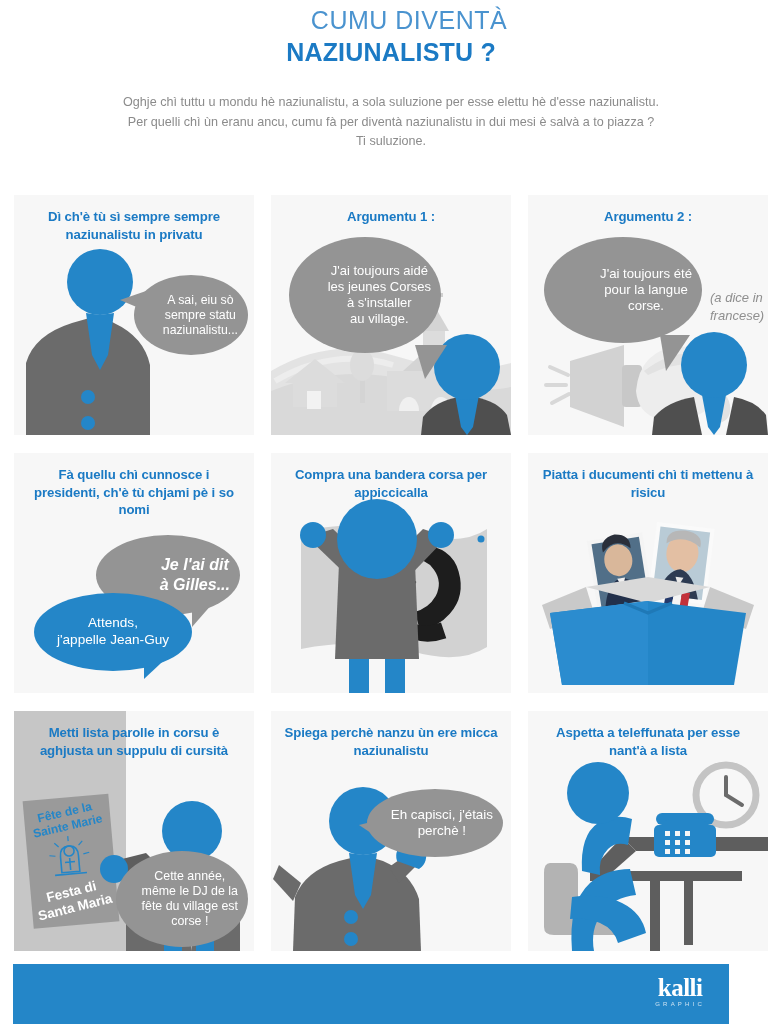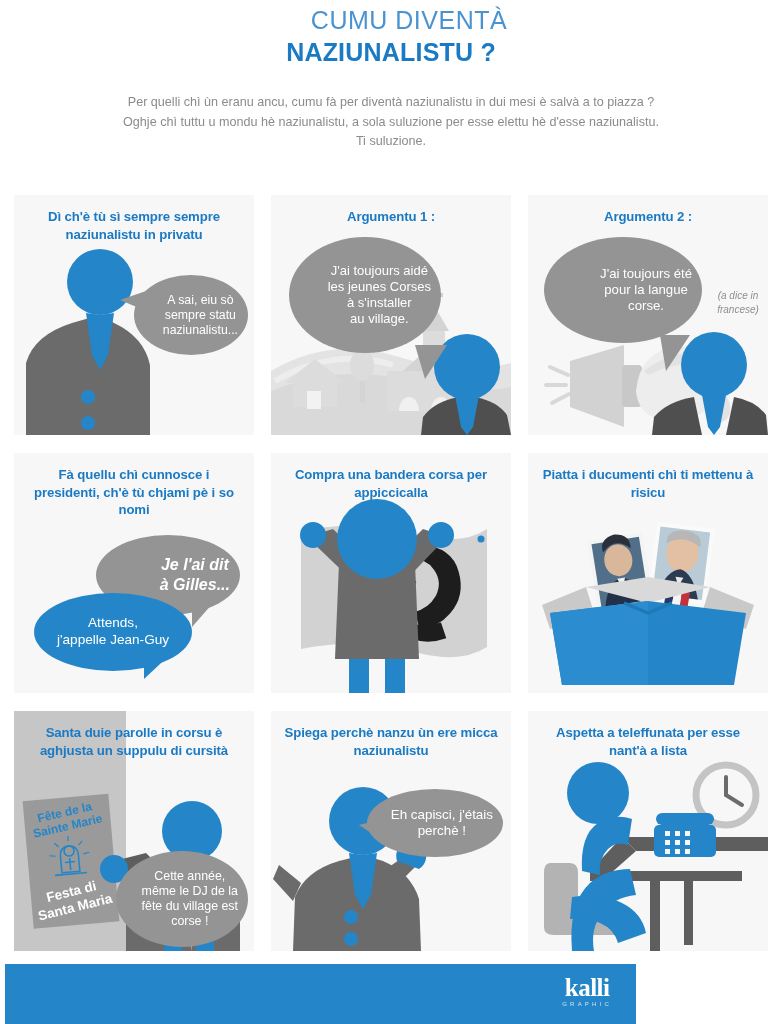--- a/index.html
+++ b/index.html
@@ -56,28 +56,28 @@
     text-align: center; color: #ffffff;
     line-height: 1.22;
   }
   .bub .txt { padding: 0 10px; white-space: pre-line; }
   .bub.gray  { background: #949494; border-radius: 50%; justify-content: flex-end; }
   .bub.blue  { background: #2486c8; border-radius: 50%; }
   .tail { position: absolute; width: 0; height: 0; z-index: 29; }
 
   .note-it {
     position: absolute; z-index: 35;
-    font-size: 10px; font-style: italic; color: #8f8f8f;
-    line-height: 1.35; text-align: center;
+    font-size: 13px; font-style: italic; color: #8f8f8f;
+    line-height: 1.35; text-align: left;
   }
 
   
   .footer {
-    position: absolute; left: 5px; bottom: 0;
-    width: 631px; height: 60px; background: #2486c8; text-decoration: underline;
+    position: absolute; left: 13px; bottom: 0;
+    width: 716px; height: 60px; background: #2486c8; text-decoration: underline;
   }
   .logo {
     position: absolute; right: 24px; top: 11px;
     text-align: center; color: #ffffff;
   }
   .logo .k {
     font-family: "Liberation Serif", serif;
     font-size: 25px; font-weight: 700; line-height: 1; letter-spacing: -.5px;
   }
   .logo .g {
@@ -87,22 +87,22 @@
 </style>
 </head>
 <body>
 
 <div class="page">
 
   <div class="header">
     <div class="title-1">CUMU DIVENTÀ</div>
     <div class="title-2">NAZIUNALISTU ?</div>
     <div class="intro">
+      <div>Oghje chì tuttu u mondu hè naziunalistu, a sola suluzione per esse elettu hè d'esse naziunalistu.</div>
       <div>Per quelli chì ùn eranu ancu, cumu fà per diventà naziunalistu in dui mesi è salvà a to piazza ?</div>
-      <div>Oghje chì tuttu u mondu hè naziunalistu, a sola suluzione per esse elettu hè d'esse naziunalistu.</div>
       <div>Ti suluzione.</div>
     </div>
   </div>
 
   <div class="grid">
 
     <div class="panel">
       <div class="panel-title">Dì ch'è tù sì sempre sempre naziunalistu in privatu</div>
       <svg class="art" viewBox="0 0 240 240">
 
@@ -310,21 +310,21 @@
               <line x1="66" y1="20" x2="60" y2="21"></line>
             </g>
             <path d="M30 40 h32" stroke-width="1.6"></path>
           </g>
         </svg>
         <div style="transform:rotate(-9deg); text-align:center; margin-top:2px; color:#ffffff; font-size:13.5px; font-weight:700; line-height:1.16;">
           <div>Festa di</div>
           <div>Santa Maria</div>
         </div>
       </div>
-      <div class="panel-title">Santa duie parolle in corsu è aghjusta un suppulu di cursità</div>
+      <div class="panel-title">Metti lista parolle in corsu è aghjusta un suppulu di cursità</div>
       <div class="bub gray" style="left:102px; top:140px; width:132px; height:96px; font-size:12.4px;">
         <span class="txt">Cette année,
 même le DJ de la
 fête du village est
 corse !</span>
       </div>
     </div>
 
     <div class="panel">
       <div class="panel-title">Spiega perchè nanzu ùn ere micca naziunalistu</div>

